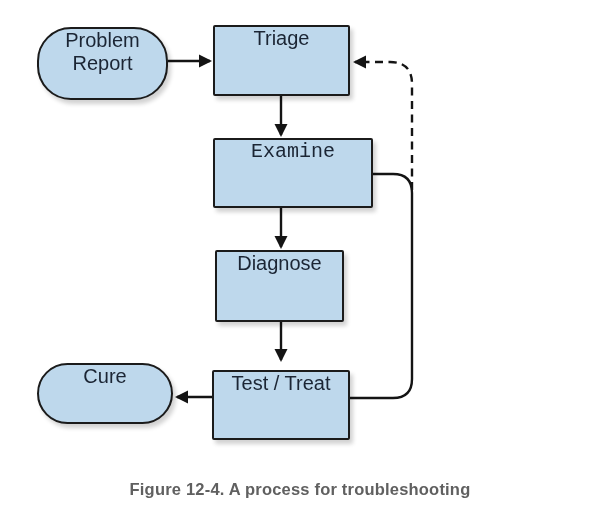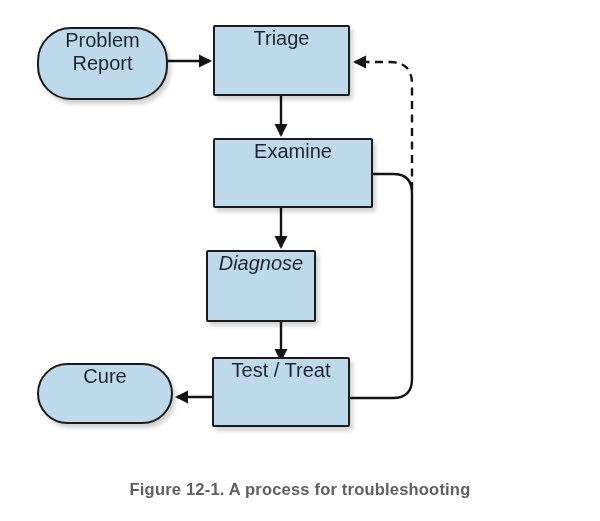--- a/index.html
+++ b/index.html
@@ -52,23 +52,23 @@
     border: 2.5px solid var(--node-border);
     color: var(--node-text);
     font-size: 20px;
     line-height: 1.15;
     box-shadow: 3px 4px 4px rgba(0,0,0,0.18);
   }
   .node.rect { border-radius: 2px; }
   .node.stadium { border-radius: 34px; }
   .node-problem-report { left: 37px;  top: 27px;  width: 131px; height: 73px; padding: 0 14px; }
   .node-triage         { left: 213px; top: 25px;  width: 137px; height: 71px; }
-  .node-examine        { left: 213px; top: 138px; width: 160px; height: 70px; }
-  .node-diagnose       { left: 206px; top: 250px; width: 110px; height: 72px; font-style: italic; }
-  .node-test-treat     { left: 212px; top: 357px; width: 138px; height: 70px; }
+  .node-examine        { left: 213px; top: 138px; width: 160px; height: 70px; font-family: Liberation Mono, monospace; }
+  .node-diagnose       { left: 215px; top: 250px; width: 129px; height: 72px; }
+  .node-test-treat     { left: 212px; top: 370px; width: 138px; height: 70px; }
   .node-cure           { left: 37px;  top: 363px; width: 136px; height: 61px; }
   .annotation {
     position: absolute;
     z-index: 2;
     left: 424px;
     top: 93px;
     width: 176px;
     font-style: italic;
     font-size: 17px;
     line-height: 1.4;
@@ -128,15 +128,15 @@
   </div>
 
   <div class="node stadium node-cure">
     <span>Cure</span>
   </div>
 
   <div class="annotation">
     <br>
   </div>
 
-  <div class="caption">Figure 12-1. A process for troubleshooting</div>
+  <div class="caption">Figure 12-4. A process for troubleshooting</div>
 
 </div>
 
 </body></html>

